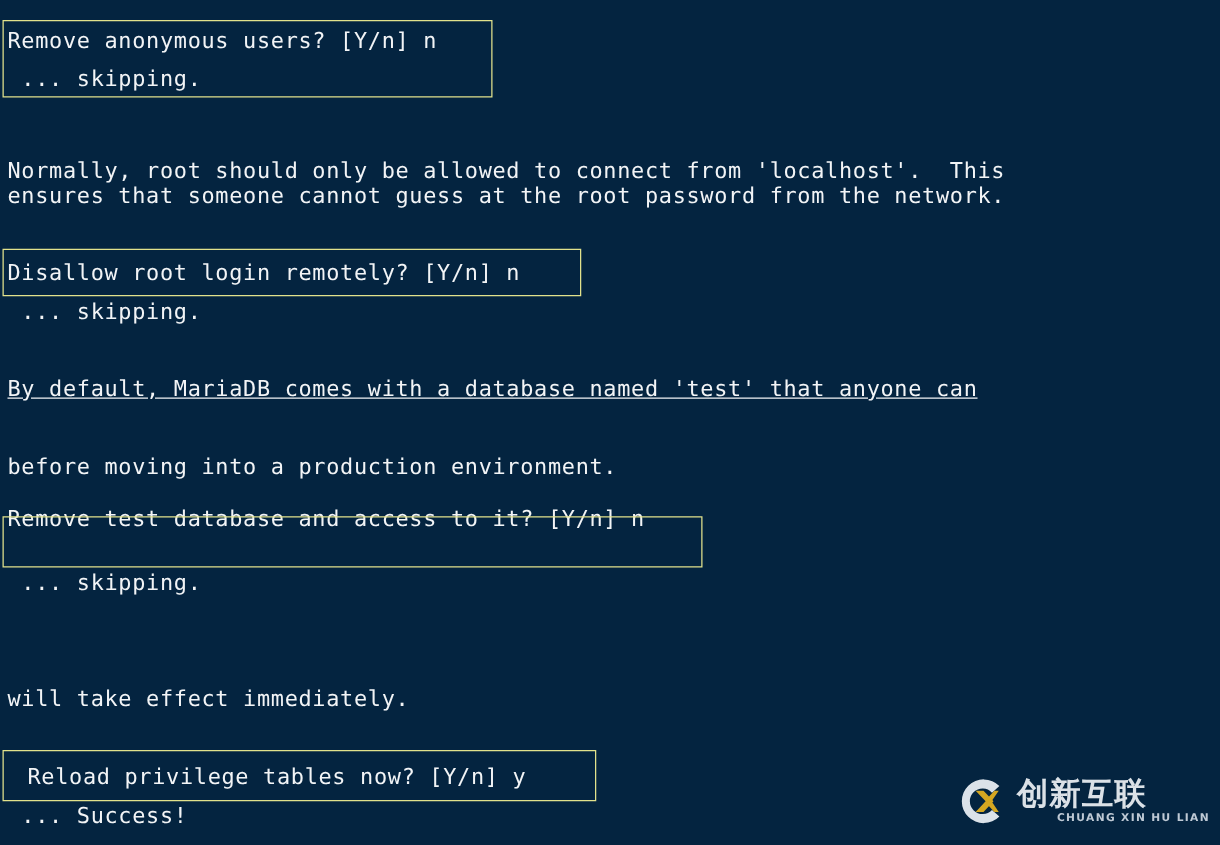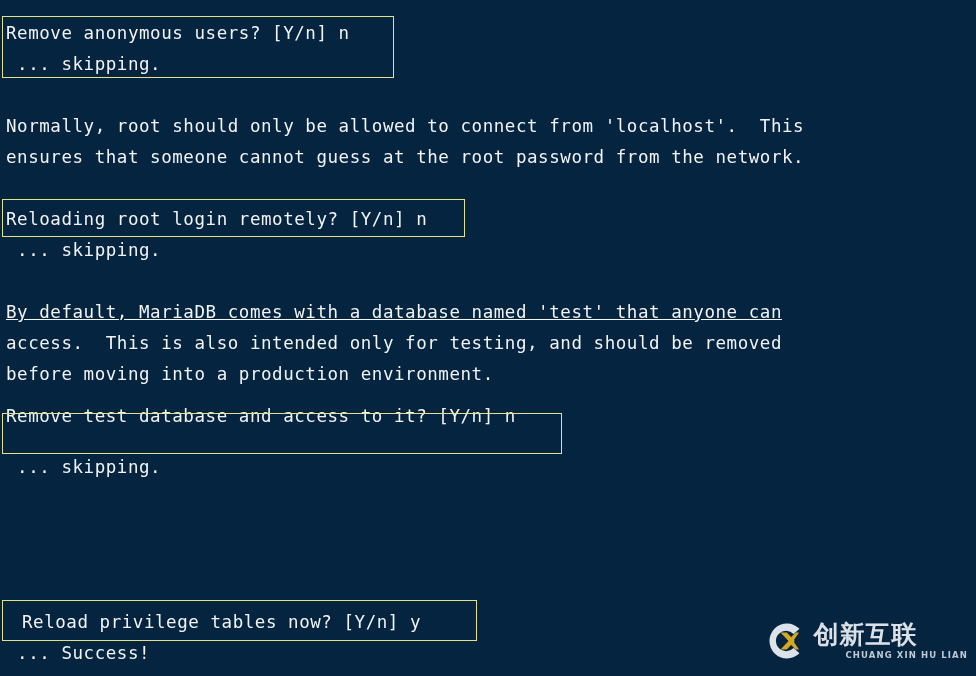--- a/index.html
+++ b/index.html
@@ -87,33 +87,33 @@
 </style>
 </head>
 <body>
 
 <div id="screen">
 
   <div class="term" id="term">
       <div class="line" style="top: 18px;">Remove anonymous users? [Y/n] n</div>
       <div class="line" style="top: 49px;"> ... skipping.</div>
       <div class="line blank" style="top: 80px;"></div>
-      <div class="line" style="top: 111px;">Normally, root should only be allowed to connect from 'localhost'.  This</div>
+      <div class="line" style="top: 122px;">Normally, root should only be allowed to connect from 'localhost'.  This</div>
       <div class="line" style="top: 142px;">ensures that someone cannot guess at the root password from the network.</div>
       <div class="line blank" style="top: 173px;"></div>
-      <div class="line" style="top: 204px;">Reloading root login remotely? [Y/n] n</div>
+      <div class="line" style="top: 204px;">Disallow root login remotely? [Y/n] n</div>
       <div class="line" style="top: 235px;"> ... skipping.</div>
       <div class="line blank" style="top: 266px;"></div>
       <div class="line" style="top: 297px; text-decoration: underline;">By default, MariaDB comes with a database named 'test' that anyone can</div>
-      <div class="line" style="top: 328px;">access.  This is also intended only for testing, and should be removed</div>
       <div class="line" style="top: 359px;">before moving into a production environment.</div>
       <div class="line blank" style="top: 390px;"></div>
       <div class="line" style="top: 401px;">Remove test database and access to it? [Y/n] n</div>
       <div class="line" style="top: 452px;"> ... skipping.</div>
       <div class="line blank" style="top: 483px;"></div>
+      <div class="line" style="top: 545px;">will take effect immediately.</div>
       <div class="line blank" style="top: 576px;"></div>
       <div class="line" style="top: 607px; margin-left: 16px;">Reload privilege tables now? [Y/n] y</div>
       <div class="line" style="top: 638px;"> ... Success!</div>
     </div>
 
   <div id="boxes">
       <div class="hlbox" style="left: 2px; top: 16px; width: 392px; height: 62px; border-color: rgb(226, 226, 140);"></div>
       <div class="hlbox" style="left: 2px; top: 199px; width: 463px; height: 38px; border-color: rgb(226, 226, 140);"></div>
       <div class="hlbox" style="left: 2px; top: 413px; width: 560px; height: 41px; border-color: rgb(226, 226, 140);"></div>
       <div class="hlbox" style="left: 2px; top: 600px; width: 475px; height: 41px; border-color: rgb(226, 226, 140);"></div>

